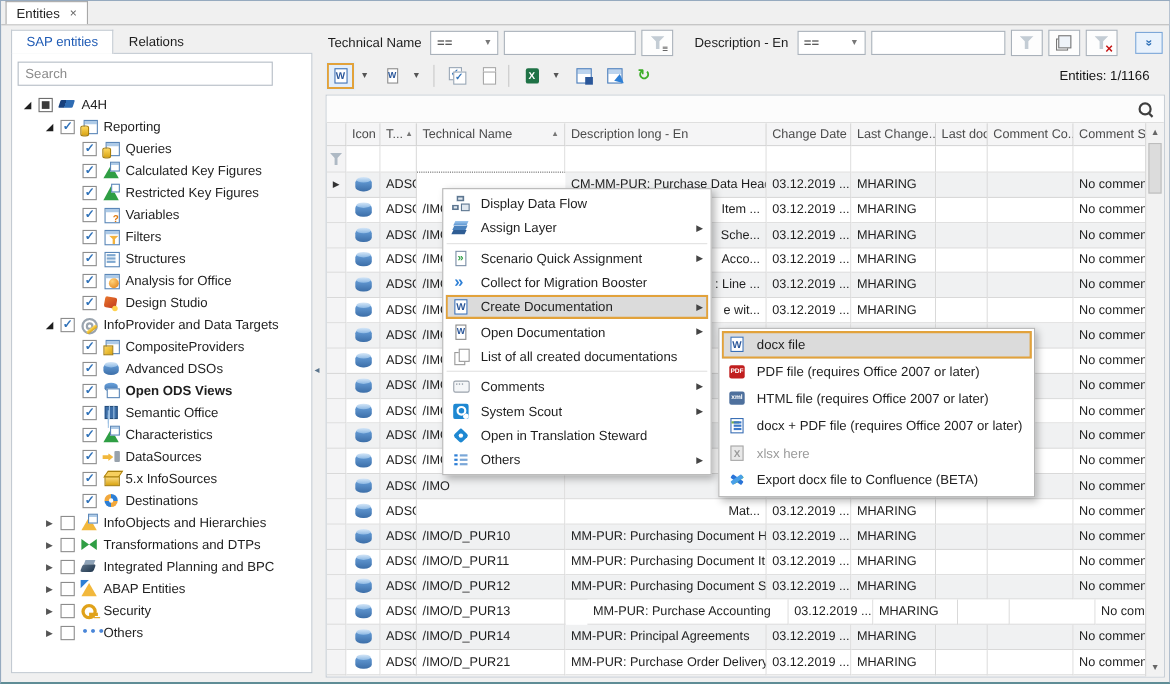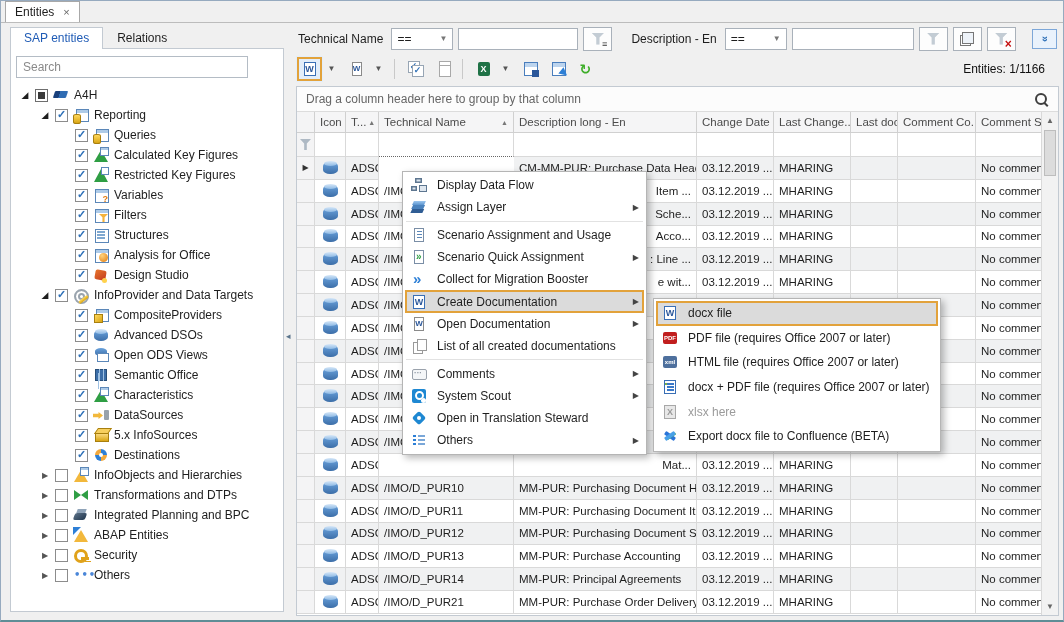--- a/index.html
+++ b/index.html
@@ -277,21 +277,21 @@
               <span class="cb checked"></span>
               <span class="ic ic-composite-provider-icon"></span>
               <span class="tlabel">CompositeProviders</span>
             </div>
             <div class="trow" style="padding-left: 42px;">
               <span class="exp"></span>
               <span class="cb checked"></span>
               <span class="ic ic-adso-db-icon"></span>
               <span class="tlabel">Advanced DSOs</span>
             </div>
-            <div class="trow" style="padding-left: 42px;">
+            <div class="trow" style="padding-left: 42px; font-weight: bold;">
               <span class="exp"></span>
               <span class="cb checked"></span>
               <span class="ic ic-open-ods-icon"></span>
               <span class="tlabel">Open ODS Views</span>
             </div>
             <div class="trow" style="padding-left: 42px;">
               <span class="exp"></span>
               <span class="cb checked"></span>
               <span class="ic ic-semantic-group-icon"></span>
               <span class="tlabel">Semantic Office</span>
@@ -423,21 +423,20 @@
             <span class="ic ic-grid-load-icon"></span>
           </div>
           <div class="tbtn">
             <span class="ic ic-refresh-icon"></span>
           </div>
           <span class="tcount">Entities: 1/1166</span>
       </div>
 
       <div class="grid-wrap">
         <div class="group-bar">
-          <span>Drag a column header here to group by that column</span>
           <span class="mag"></span>
         </div>
         <div class="grid-area">
           <div class="gtable">
               <div class="g-row hdr">
                 <div class="g-cell ind" style="width: 18px;"></div>
                 <div class="g-cell" style="width: 31px;">
                   <span>Icon</span>
                 </div>
                 <div class="g-cell" style="width: 33px;">
@@ -719,21 +718,21 @@
                 <div class="g-cell" style="width: 78px;"></div>
                 <div class="g-cell" style="width: 76px;">No comment</div>
               </div>
               <div class="g-row even">
                 <div class="g-cell ind" style="width: 18px;"></div>
                 <div class="g-cell" style="width: 31px;">
                   <span class="cyl"></span>
                 </div>
                 <div class="g-cell" style="width: 33px;">ADSO</div>
                 <div class="g-cell" style="width: 135px;">/IMO/D_PUR13</div>
-                <div class="g-cell" style="width: 183px;">MM-PUR: Purchase Accounting</div>
+                <div class="g-cell" style="width: 183px; margin-left: 20px;">MM-PUR: Purchase Accounting</div>
                 <div class="g-cell" style="width: 77px;">03.12.2019 ...</div>
                 <div class="g-cell" style="width: 77px;">MHARING</div>
                 <div class="g-cell" style="width: 47px;"></div>
                 <div class="g-cell" style="width: 78px;"></div>
                 <div class="g-cell" style="width: 76px;">No comment</div>
               </div>
               <div class="g-row odd">
                 <div class="g-cell ind" style="width: 18px;"></div>
                 <div class="g-cell" style="width: 31px;">
                   <span class="cyl"></span>
@@ -779,24 +778,20 @@
         <span class="ic ic-data-flow-icon"></span>
         <span class="m-label">Display Data Flow</span>
       </div>
       <div class="m-item">
         <span class="ic ic-layers-icon"></span>
         <span class="m-label">Assign Layer</span>
         <span class="marrow">▶</span>
       </div>
       <div class="m-sep"></div>
       <div class="m-item">
-        <span class="ic ic-scenario-doc-icon"></span>
-        <span class="m-label">Scenario Assignment and Usage</span>
-      </div>
-      <div class="m-item">
         <span class="ic ic-scenario-quick-icon"></span>
         <span class="m-label">Scenario Quick Assignment</span>
         <span class="marrow">▶</span>
       </div>
       <div class="m-item">
         <span class="ic ic-migration-icon"></span>
         <span class="m-label">Collect for Migration Booster</span>
       </div>
       <div class="m-item hl">
         <span class="ic ic-word-create-icon"></span>

